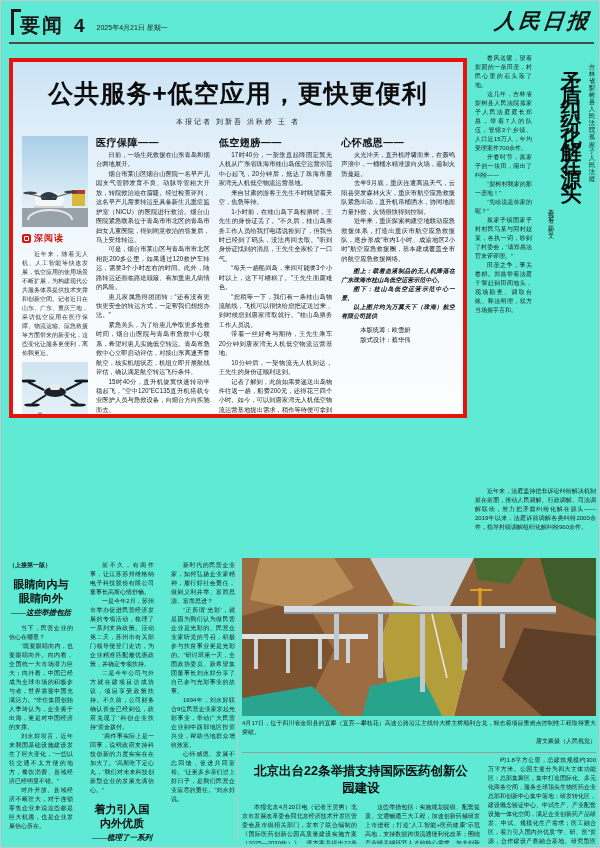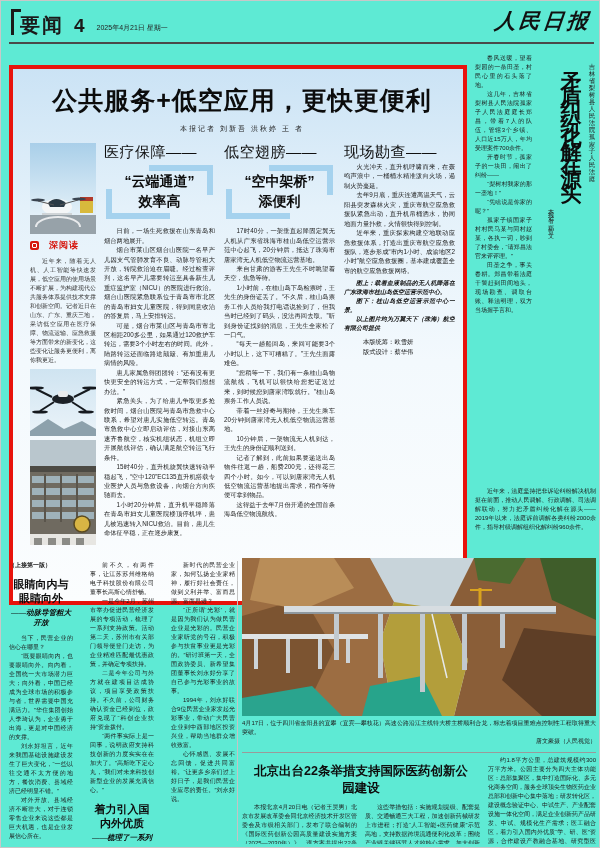--- a/index.html
+++ b/index.html
@@ -21,40 +21,39 @@
   .issue-date { font-size:7px; margin-left:12px; padding-bottom:2px; color:#222; }
   .masthead-logo {
     position:absolute; right:0; top:0; font-family:"Liberation Serif", serif;
     font-weight:bold; font-style:italic; font-size:21px; letter-spacing:3px;
     transform:skewX(-6deg); color:#111;
   }
   .header-rule { position:absolute; top:41px; left:8px; right:5px; height:2px; background:#4a4a4a; }
 
   
   .main-box {
-    position:absolute; left:8px; top:64px; width:458px; height:540px;
+    position:absolute; left:8px; top:57px; width:458px; height:360px;
     border:4px solid #e8130c;
     background:linear-gradient(180deg,#cbe3f5 0%,#e4f1fa 26%,#f3f9fd 55%,#fbfdfe 100%);
     overflow:hidden;
-    padding-left:8px;
   }
   .main-headline { text-align:center; font-size:25px; font-weight:bold; letter-spacing:1px; margin-top:15px; color:#0c0c0c; }
   .main-byline { text-align:center; font-size:7px; letter-spacing:2px; margin-top:7px; color:#222; }
   .main-content { display:flex; gap:8px; padding:9px 8px 4px 9px; height:415px; }
   .photo-col { flex:0 0 66px; display:flex; flex-direction:column; gap:4px; }
   .photo-frame { width:66px; overflow:hidden; background:#bcd7e9; }
   .photo-frame svg { display:block; }
-  .deep-read { display:flex; align-items:center; gap:10px; margin:1px 0; }
+  .deep-read { display:flex; align-items:center; gap:3px; margin:1px 0; }
   .deep-read-icon { width:9px; height:9px; background:#d6170f; border-radius:2px; flex:0 0 9px; position:relative; }
   .deep-read-icon::after { content:""; position:absolute; inset:2px; border:1px solid #ffffff; border-radius:1px; }
   .deep-read-label { color:#d6170f; font-weight:bold; font-size:9px; letter-spacing:1px; }
   .lead-intro { font-size:6px; line-height:1.5; text-align:justify; color:#333; text-indent:2em; margin:0; }
   .story-cols { flex:1; display:flex; gap:9px; }
   .story-col { flex:1; display:flex; flex-direction:column; overflow:hidden; }
-  .col-kicker { font-size:15px; font-weight:normal; color:#101010; letter-spacing:0.5px; }
+  .col-kicker { font-size:10px; font-weight:bold; color:#101010; letter-spacing:0.5px; }
   .quote-box { position:relative; margin:3px 2px 7px 2px; padding:7px 4px 8px; text-align:center; }
   .quote-line { font-size:14px; font-weight:bold; line-height:1.4; color:#0c0c0c; position:relative; z-index:1; }
   .bracket-tr { position:absolute; top:0; right:0; width:60%; height:56%; border-top:6px solid #a5d2ee; border-right:6px solid #a5d2ee; }
   .bracket-bl { position:absolute; bottom:0; left:0; width:60%; height:56%; border-bottom:6px solid #a5d2ee; border-left:6px solid #a5d2ee; }
   .body-text p { margin:0; text-indent:2em; text-align:justify; font-size:6.3px; line-height:1.5; color:#1c1c1c; }
   .photo-captions { margin-top:4px; }
   .photo-captions p { margin:0; text-indent:2em; text-align:justify; font-size:6px; line-height:1.5; font-style:italic; font-weight:bold; color:#111; }
   .main-credits { margin-top:4px; }
   .main-credits div { font-size:6.3px; line-height:1.6; text-align:left; padding-left:3em; color:#111; }
 
@@ -192,60 +191,48 @@
               <rect x="46" y="98" width="8" height="14"></rect>
             </g>
           </svg>
         </div>
       </div>
 
       <div class="story-cols">
 
         <div class="story-col">
           <div class="col-kicker">医疗保障——</div>
-          <div class="quote-box">
-            <span class="bracket-tr"></span>
-            <span class="bracket-bl"></span>
-            <div class="quote-line">“云端通道”</div>
-            <div class="quote-line">效率高</div>
-          </div>
           <div class="body-text">
               <p>日前，一场生死救援在山东青岛和烟台两地展开。</p>
               <p>烟台市莱山区烟台山医院一名早产儿因支气管肺发育不良、动脉导管粗大开放，转院救治迫在眉睫。经过检查评判，这名早产儿需要转运至具备新生儿重症监护室（NICU）的医院进行救治。烟台山医院紧急联系位于青岛市市北区的青岛市妇女儿童医院，得到同意收治的答复后，马上安排转运。</p>
               <p>可是，烟台市莱山区与青岛市市北区相距200多公里，如果通过120救护车转运，需要3个小时左右的时间。此外，陆路转运还面临路途颠簸、有加重患儿病情的风险。</p>
               <p>患儿家属急得团团转：“还有没有更快更安全的转运方式，一定帮我们想想办法。”</p>
               <p>紧急关头，为了给患儿争取更多抢救时间，烟台山医院与青岛市急救中心联系，希望对患儿实施低空转运。青岛市急救中心立即启动评估，对接山东高速齐鲁航空，核实机组状态，机组立即开展航线评估，确认满足航空转运飞行条件。</p>
               <p>15时40分，直升机旋翼快速转动平稳起飞，“空中120”EC135直升机搭载专业医护人员与急救设备，向烟台方向疾驰而去。</p>
               <p>1小时20分钟后，直升机平稳降落在青岛市妇女儿童医院楼顶停机坪，患儿被迅速转入NICU救治。目前，患儿生命体征平稳，正在逐步康复。</p>
             </div>
         </div>
 
         <div class="story-col">
           <div class="col-kicker">低空翅膀——</div>
-          <div class="quote-box">
-            <span class="bracket-tr"></span>
-            <span class="bracket-bl"></span>
-            <div class="quote-line">“空中架桥”</div>
-            <div class="quote-line">添便利</div>
-          </div>
           <div class="body-text">
               <p>17时40分，一架垂直起降固定翼无人机从广东省珠海市桂山岛低空运营示范中心起飞，20分钟后，抵达了珠海市唐家湾无人机低空物流运营基地。</p>
               <p>来自甘肃的游客王先生不时眺望着天空，焦急等待。</p>
               <p>1小时前，在桂山岛下岛检票时，王先生的身份证丢了。“不久后，桂山岛票务工作人员给我打电话说捡到了，但我当时已经到了码头，没法再回去取。”听到身份证找到的消息，王先生全家松了一口气。</p>
               <p>“每天一趟船回岛，来回可能要3个小时以上，这下可糟糕了。”王先生面露难色。</p>
               <p>“您稍等一下，我们有一条桂山岛物流航线，飞机可以很快给您把证送过来，到时候您到唐家湾取就行。”桂山岛票务工作人员说。</p>
               <p>带着一丝好奇与期待，王先生乘车20分钟到唐家湾无人机低空物流运营基地。</p>
               <p>10分钟后，一架物流无人机到达，王先生的身份证顺利送到。</p>
               <p>记者了解到，此前如果要递送出岛物件往返一趟，船费200元，还得花三四个小时。如今，可以到唐家湾无人机低空物流运营基地提出需求，稍作等待便可拿到物品。</p>
               <p>这得益于去年7月份开通的全国首条海岛低空物流航线。</p>
             </div>
         </div>
 
         <div class="story-col">
-          <div class="col-kicker">现场勘查——</div>
+          <div class="col-kicker">心怀感恩——</div>
           <div class="body-text">
               <p>火光冲天，直升机呼啸而来，在轰鸣声浪中，一桶桶水精准泼向火场，遏制火势蔓延。</p>
               <p>去年9月底，重庆连遭高温天气，云阳县突发森林火灾，重庆市航空应急救援队紧急出动，直升机吊桶洒水，协同地面力量扑救，火情很快得到控制。</p>
               <p>近年来，重庆探索构建空地联动应急救援体系，打造出重庆市航空应急救援队，逐步形成“市内1小时、成渝地区2小时”航空应急救援圈，基本建成覆盖全市的航空应急救援网络。</p>
             </div>
           <div class="photo-captions">
               <p>图上：载着血液制品的无人机降落在广东珠海市桂山岛低空运营示范中心。</p>
               <p>图下：桂山岛低空运营示范中心一景。</p>
               <p>以上图片均为万翼天下（珠海）航空有限公司提供</p>
             </div>
@@ -279,21 +266,21 @@
     <div class="right-body-full">
         <p>近年来，法庭坚持把非诉讼纠纷解决机制挺在前面，推动人民调解、行政调解、司法调解联动，努力把矛盾纠纷化解在源头——2019年以来，法庭诉前调解各类纠纷2000余件，指导村级调解组织化解纠纷960余件。</p>
       </div>
 
   </div>
 
   <div class="bottom-left">
     <div class="bl-col">
       <p class="continued">（上接第一版）</p>
       <div class="bl-h">眼睛向内与眼睛向外</div>
-      <div class="bl-sub">——动脉导管粗大开放</div>
+      <div class="bl-sub">——这些举措包括</div>
       <div>
           <p>当下，民营企业的信心在哪里？</p>
           <p>“既要眼睛向内，也要眼睛向外。向内看，全国统一大市场潜力巨大；向外看，中国已经成为全球市场的积极参与者，世界需要中国充满活力。”华住集团创始人季琦认为，企业勇于出海，更是对中国经济的支撑。</p>
           <p>刘永好坦言，近年来我国基础设施建设发生了巨大变化，“一些以往交通不太方便的地方，餐饮消费、县域经济已经明显不错。”</p>
           <p>对外开放、县域经济不断壮大，对于连锁零售企业来说这些都是巨大机遇，也是企业发展信心所在。</p>
         </div>
     </div>
     <div class="bl-col">
       <div>
           <p>前不久，有两件事，让江苏苏州维格纳电子科技股份有限公司董事长高斯心情舒畅。</p>

